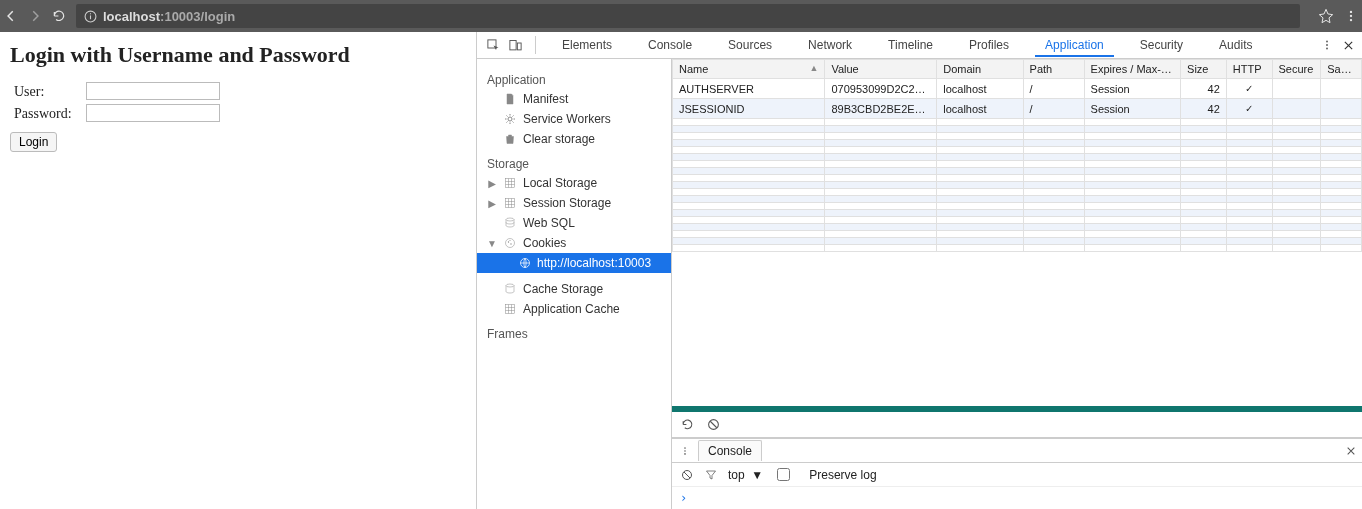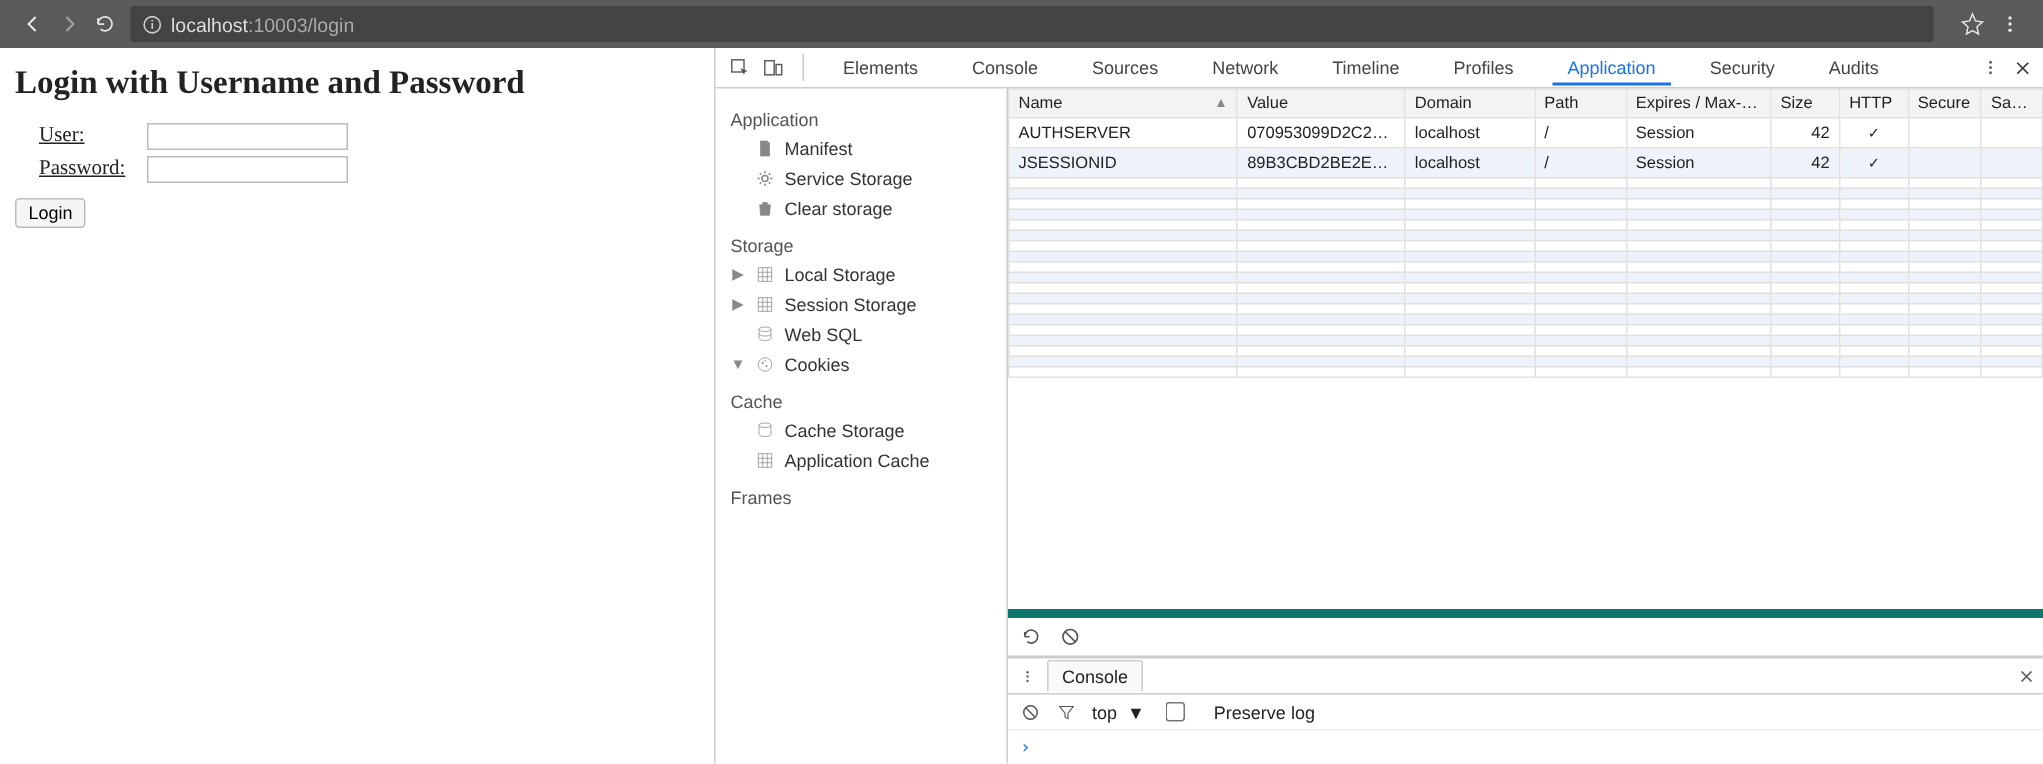--- a/index.html
+++ b/index.html
@@ -1,31 +1,31 @@
 <!DOCTYPE html>
 <html><head>
 <meta charset="utf-8">
 <style>
   * { box-sizing: border-box; }
   html, body { margin: 0; padding: 0; font-family: -apple-system, BlinkMacSystemFont, "Segoe UI", Helvetica, Arial, sans-serif; font-size: 12px; color: #222; }
   body { width: 1362px; height: 509px; overflow: hidden; background: #fff; }
 
   
-  .chrome-bar { height: 32px; background: #5a5a5a; display: flex; align-items: center; padding: 0 15px; gap: 10px; }
+  .chrome-bar { height: 32px; background: #5a5a5a; display: flex; align-items: center; padding: 0 4px; gap: 10px; font-weight: bold; }
   .chrome-nav-btn svg { fill: #e5e5e5; }
   .addr-box { flex: 1; height: 24px; border-radius: 2px; background: #444; display: flex; align-items: center; padding: 0 8px; gap: 6px; color: #ddd; font-size: 13px; }
   .addr-box .slash-host .faded { color: #aaa; }
   .chrome-right { display: flex; align-items: center; gap: 10px; margin-left: 8px; }
   .chrome-right svg { fill: #e5e5e5; }
 
   
   .split { display: flex; height: calc(509px - 32px); }
   .page-side { width: 476px; padding: 6px 10px; font-family: Georgia, "Times New Roman", serif; }
   .page-side h2 { font-size: 22px; font-weight: bold; margin: 4px 0 14px 0; }
-  .form-row { display: flex; align-items: center; margin: 4px 16px; font-size: 14px; text-decoration: underline;}
+  .form-row { display: flex; align-items: flex-end; margin: 4px 4px; font-size: 14px;}
   .form-row label { width: 72px; }
   .form-row input[type=text], .form-row input[type=password] { width: 134px; height: 18px; border: 1px solid #bbb; padding: 1px 3px; font-size: 12px;}
   .login-btn { margin-top: 6px; font-size: 12px; padding: 2px 8px; border: 1px solid #bbb; border-radius: 3px; background: #f5f5f5; }
 
   
   .devtools { flex: 1; border-left: 1px solid #ccc; display: flex; flex-direction: column; background: #fff; }
 
   .dt-top { height: 27px; border-bottom: 1px solid #ccc; display: flex; align-items: center; padding: 0 8px; gap: 6px;}
   .dt-top .tool-icon { width:16px; height:16px; display:flex; align-items:center; justify-content:center; }
   .dt-top .sep { width:1px; height:18px; background:#ccc; margin:0 6px; }
@@ -195,21 +195,21 @@
               </span>
             <span>Manifest</span>
           </div>
           <div class="sb-item">
             <span class="ico">
                 <svg width="12" height="12" viewBox="0 0 24 24">
                   <circle cx="12" cy="12" r="4" stroke="#888" fill="none" stroke-width="2"></circle>
                   <path d="M12 2v3M12 19v3M2 12h3M19 12h3M5 5l2 2M17 17l2 2M19 5l-2 2M5 19l2-2" stroke="#888" stroke-width="2"></path>
                 </svg>
               </span>
-            <span>Service Storage</span>
+            <span>Service Workers</span>
           </div>
           <div class="sb-item">
             <span class="ico">
                 <svg width="12" height="12" viewBox="0 0 24 24">
                   <path d="M5 7h14l-1 14H6zM9 7V4h6v3" stroke="#888" fill="#888"></path>
                 </svg>
               </span>
             <span>Clear storage</span>
           </div>
         </div>
@@ -251,24 +251,32 @@
             <span class="ico">
                 <svg width="12" height="12" viewBox="0 0 24 24">
                   <circle cx="12" cy="12" r="9" stroke="#888" fill="none"></circle>
                   <circle cx="9" cy="10" r="1.3" fill="#888"></circle>
                   <circle cx="14" cy="14" r="1.3" fill="#888"></circle>
                   <circle cx="12" cy="7" r="1" fill="#888"></circle>
                 </svg>
               </span>
             <span>Cookies</span>
           </div>
+          <div class="sb-sub selected">
+            <span class="ico">
+                <svg width="12" height="12" viewBox="0 0 24 24">
+                  <circle cx="12" cy="12" r="9" stroke="#fff" fill="none" stroke-width="1.5"></circle>
+                  <path d="M3 12h18M12 3c3 3 3 15 0 18M12 3c-3 3-3 15 0 18" stroke="#fff" fill="none" stroke-width="1.5"></path>
+                </svg>
+              </span>
+            <span>http://localhost:10003</span>
+          </div>
         </div>
 
         <div class="sb-section">
-          <div class="sb-header">Cache</div>
           <div class="sb-item">
             <span class="ico">
                 <svg width="12" height="12" viewBox="0 0 24 24">
                   <ellipse cx="12" cy="5" rx="8" ry="3" stroke="#888" fill="none"></ellipse>
                   <path d="M4 5v12c0 1.7 3.6 3 8 3s8-1.3 8-3V5" stroke="#888" fill="none"></path>
                 </svg>
               </span>
             <span>Cache Storage</span>
           </div>
           <div class="sb-item">

